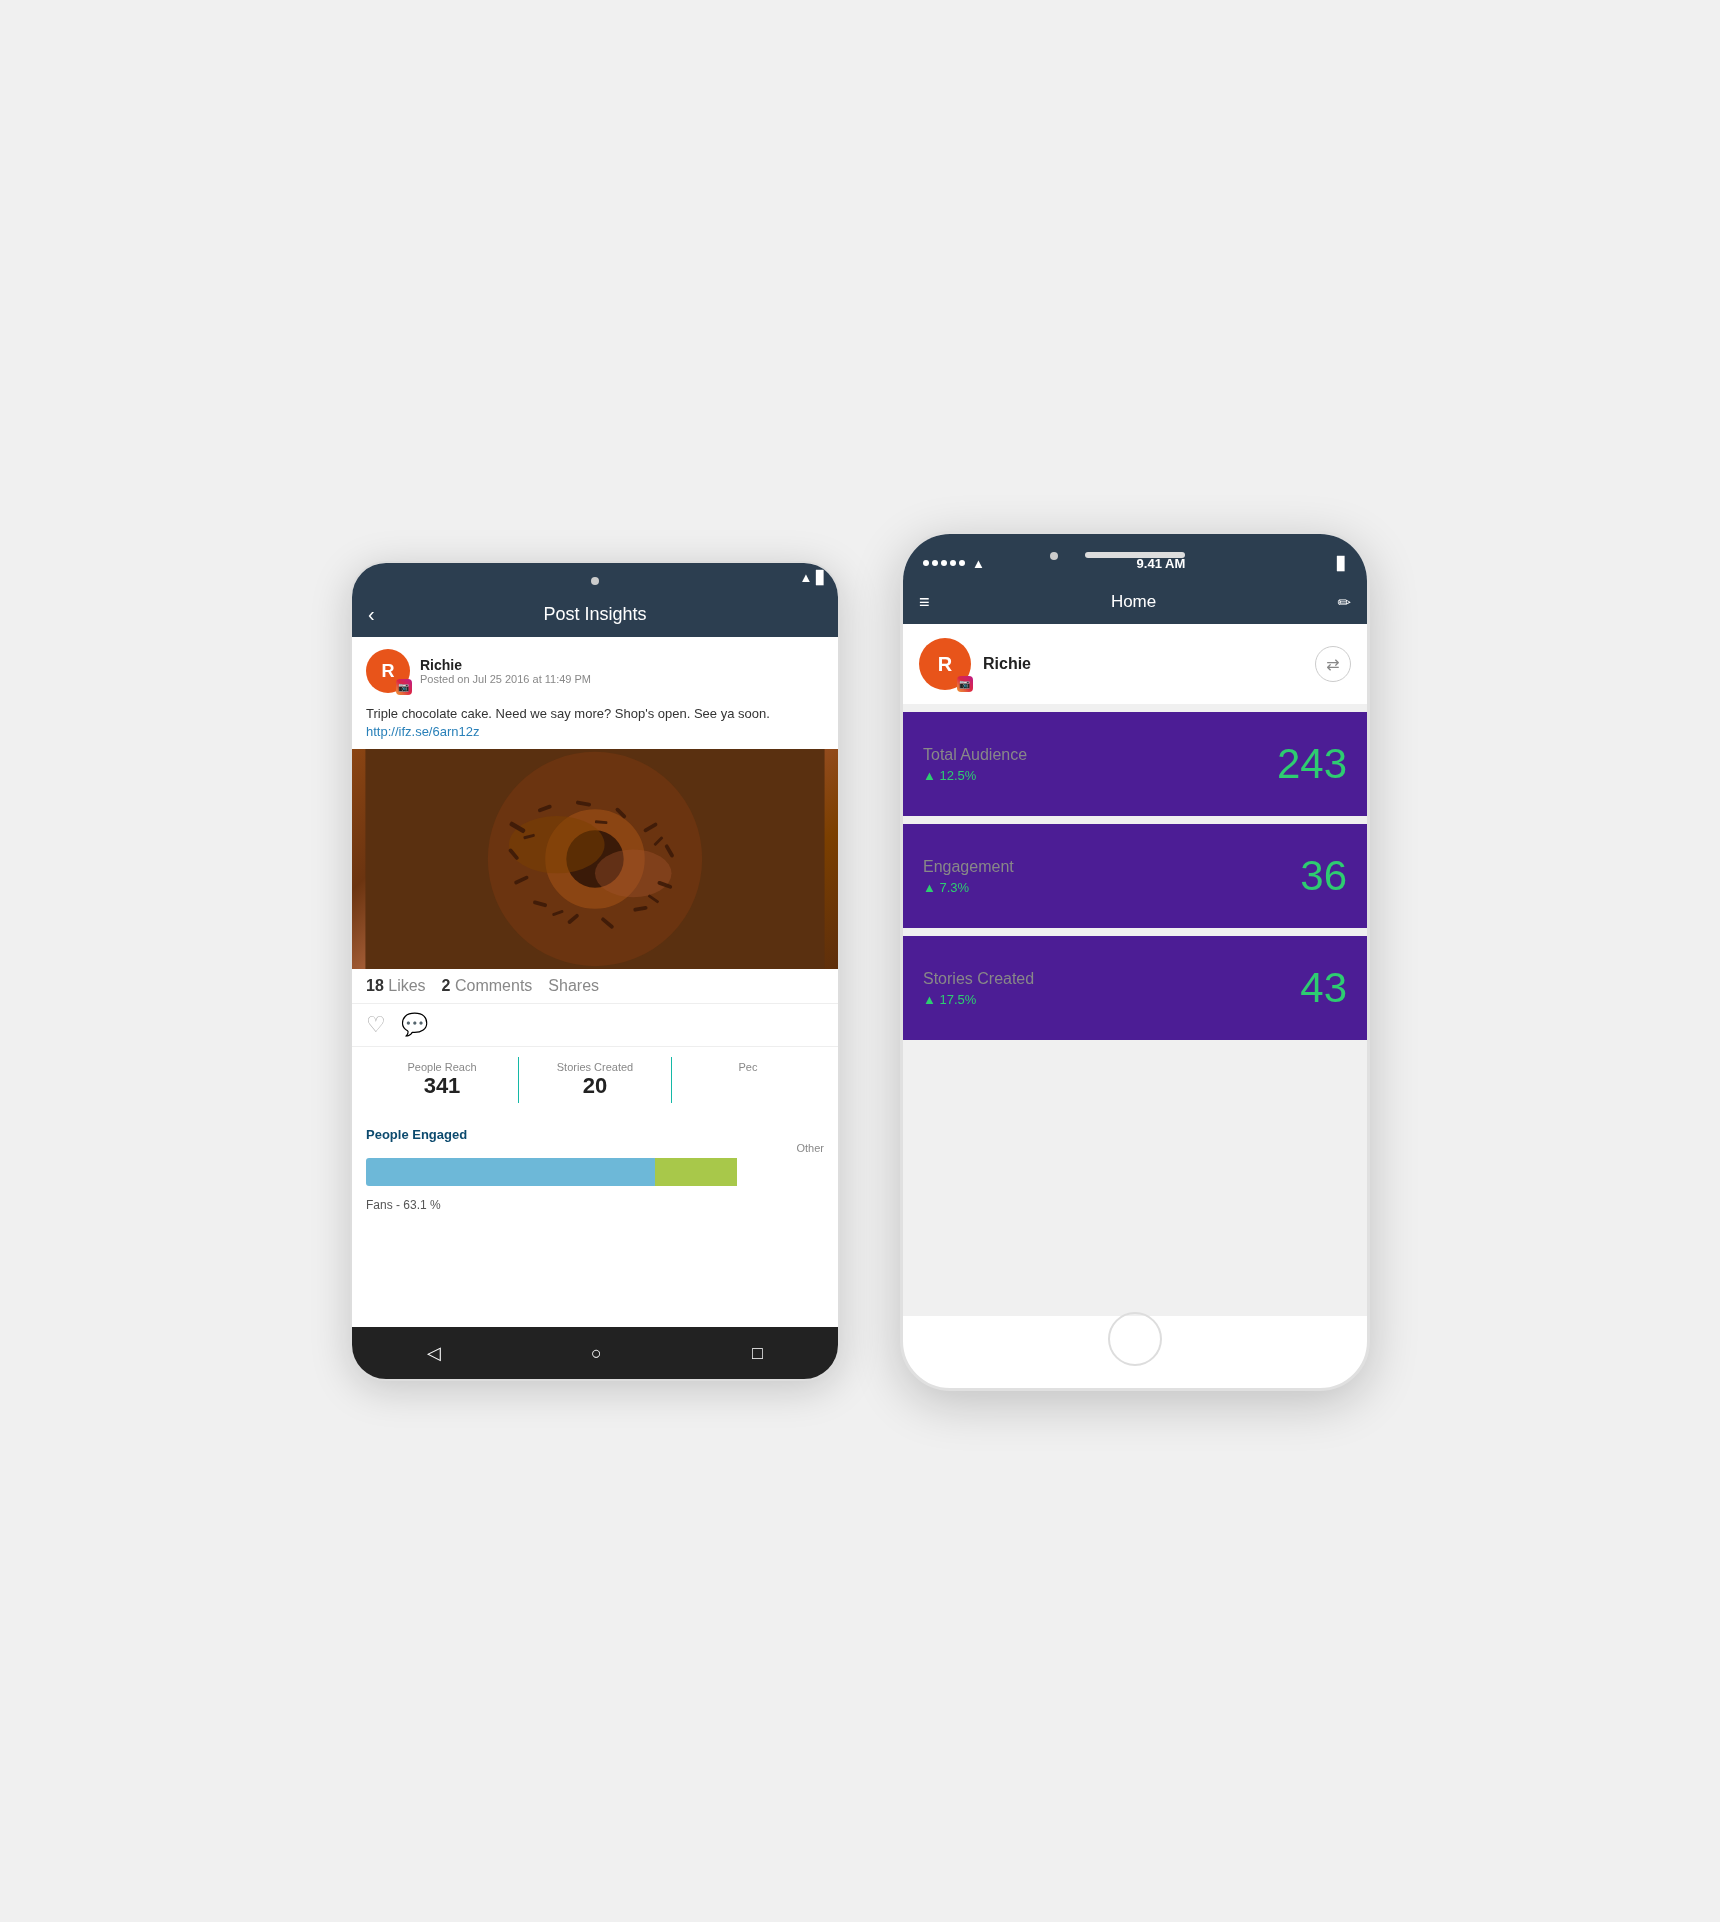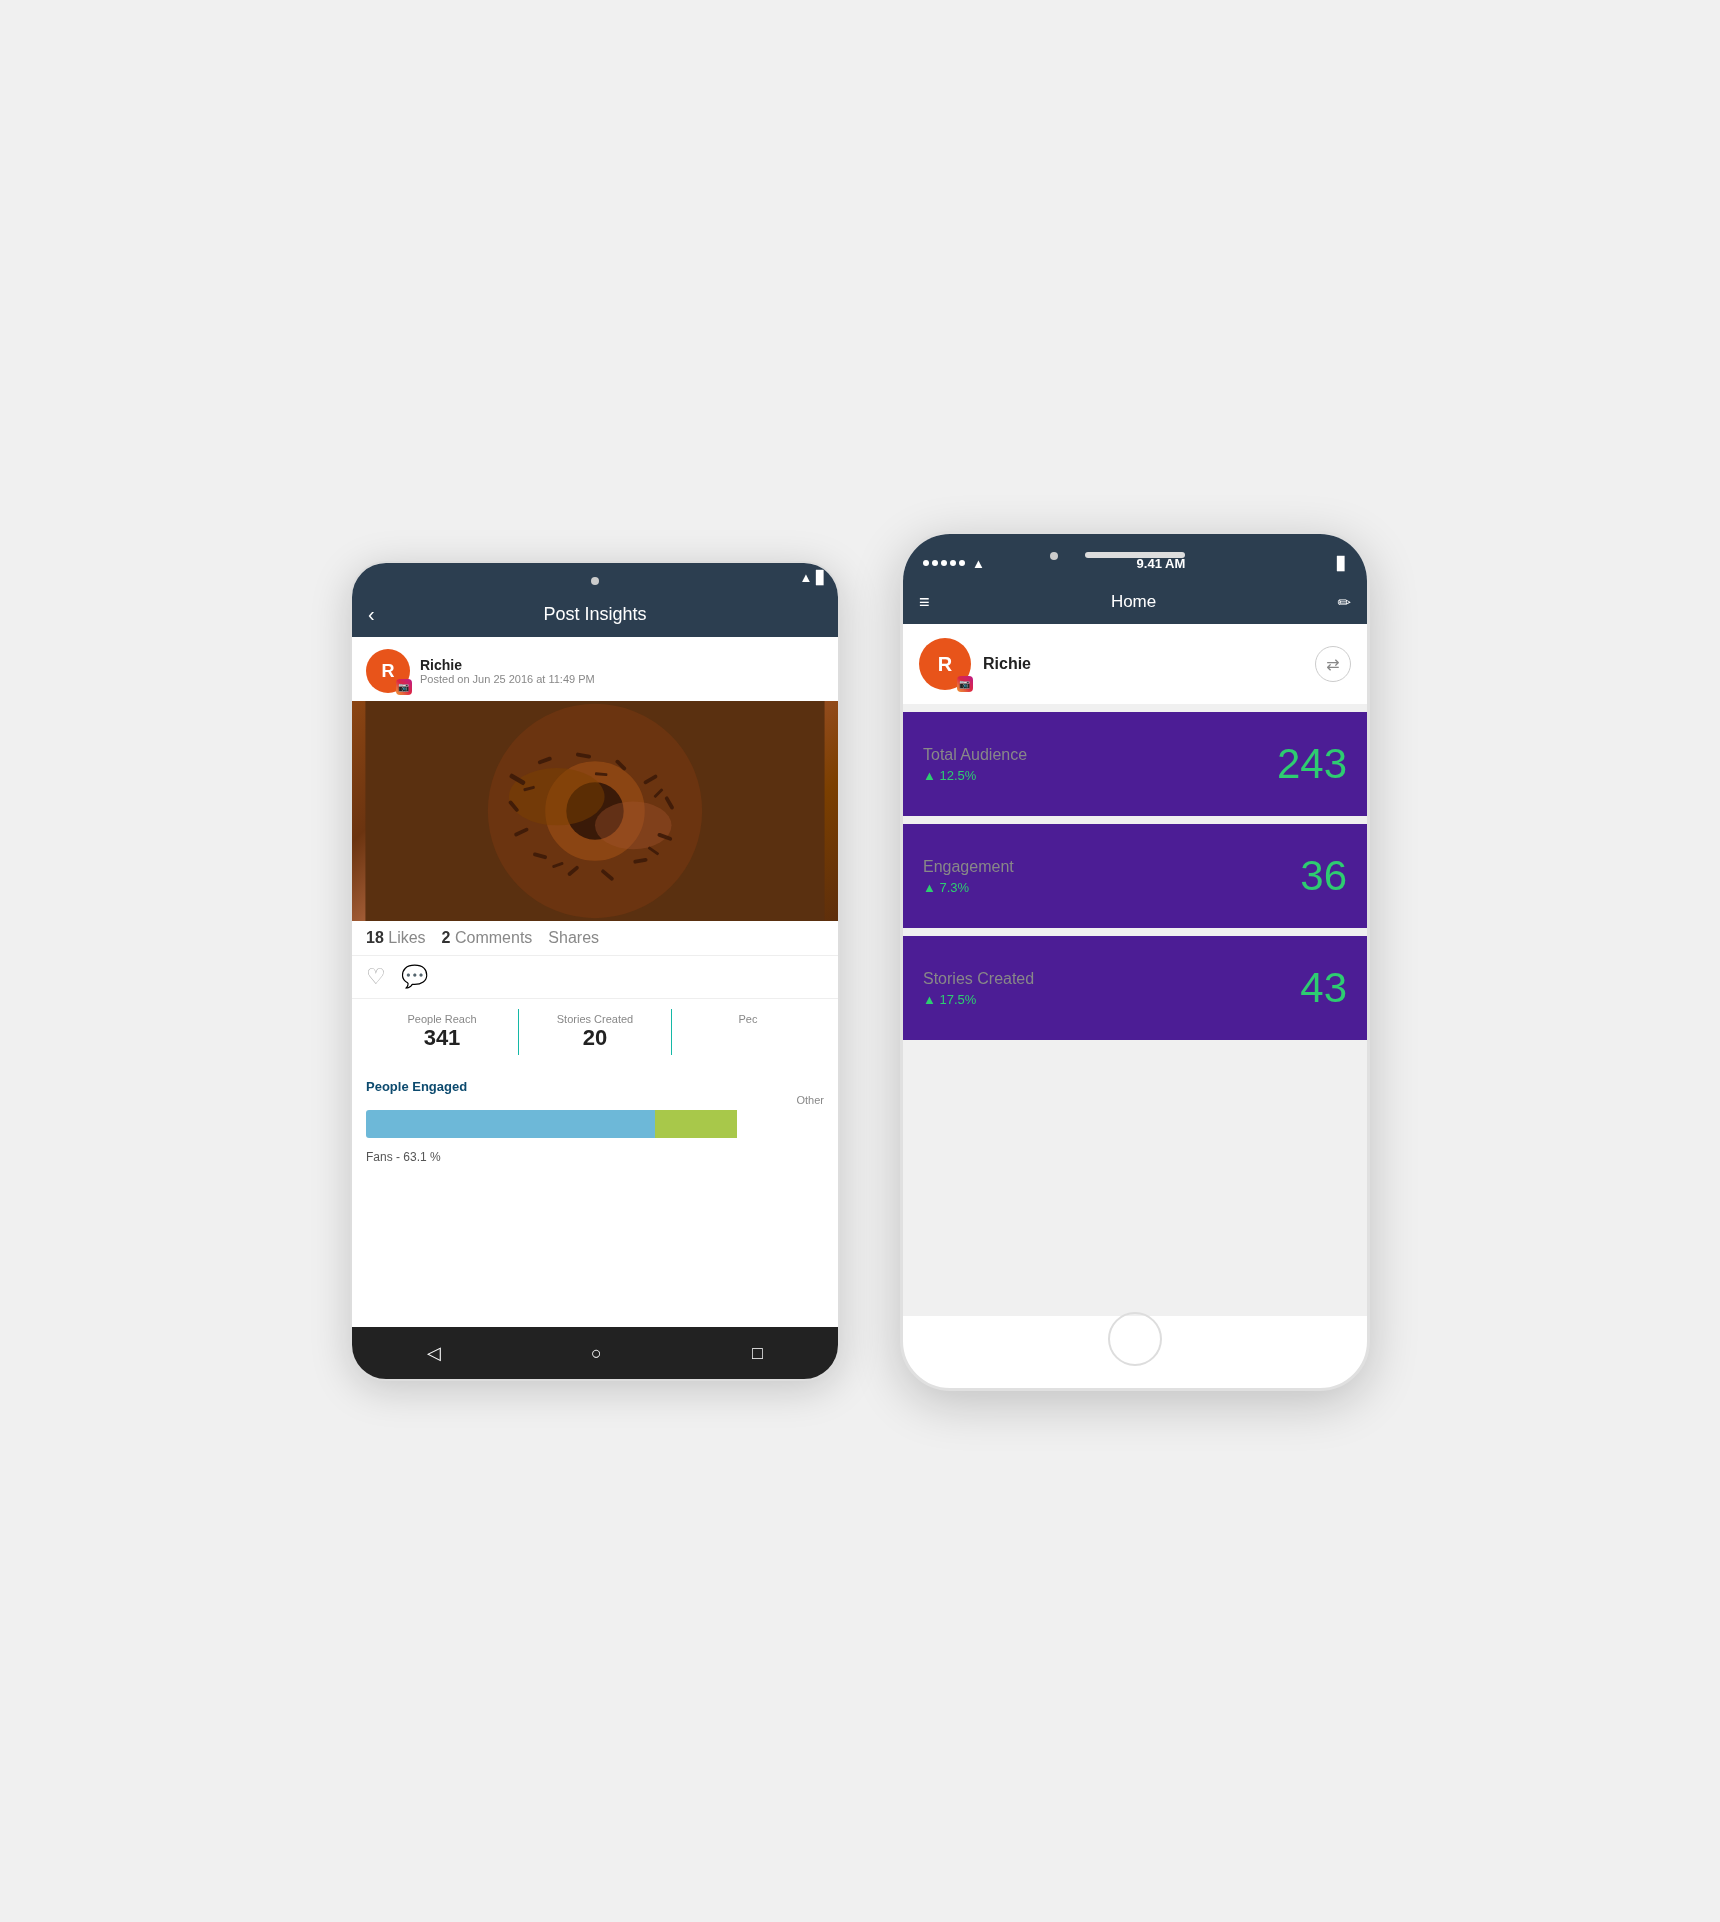--- a/index.html
+++ b/index.html
@@ -431,24 +431,28 @@
 
     <div class="android-content">
 
       <div class="post-header">
         <div class="avatar-android">
           R
           <div class="instagram-badge">📷</div>
         </div>
         <div class="post-meta">
           <div class="username">Richie</div>
-          <div class="timestamp">Posted on Jun 25 2016 at 11:49 PM</div>
-        </div>
-      </div>
-
+          <div class="timestamp">Posted on Jul 25 2016 at 11:49 PM</div>
+        </div>
+      </div>
+
+      <div class="post-text">
+        <span>Triple chocolate cake. Need we say more? Shop's open. See ya soon.</span>
+        <a href="#">http://ifz.se/6arn12z</a>
+      </div>
 
       <div class="post-image">
         <svg viewBox="0 0 480 230" width="100%" height="100%" xmlns="http://www.w3.org/2000/svg">
           <rect width="480" height="230" fill="#5a3010"></rect>
 
           <circle cx="240" cy="115" r="80" fill="#8B4513"></circle>
           <circle cx="240" cy="115" r="82" fill="none" stroke="#6B3410" stroke-width="60"></circle>
           <circle cx="240" cy="115" r="30" fill="#3a1a08"></circle>
 
           <ellipse cx="200" cy="100" rx="50" ry="30" fill="#7B3F00" opacity="0.5"></ellipse>

